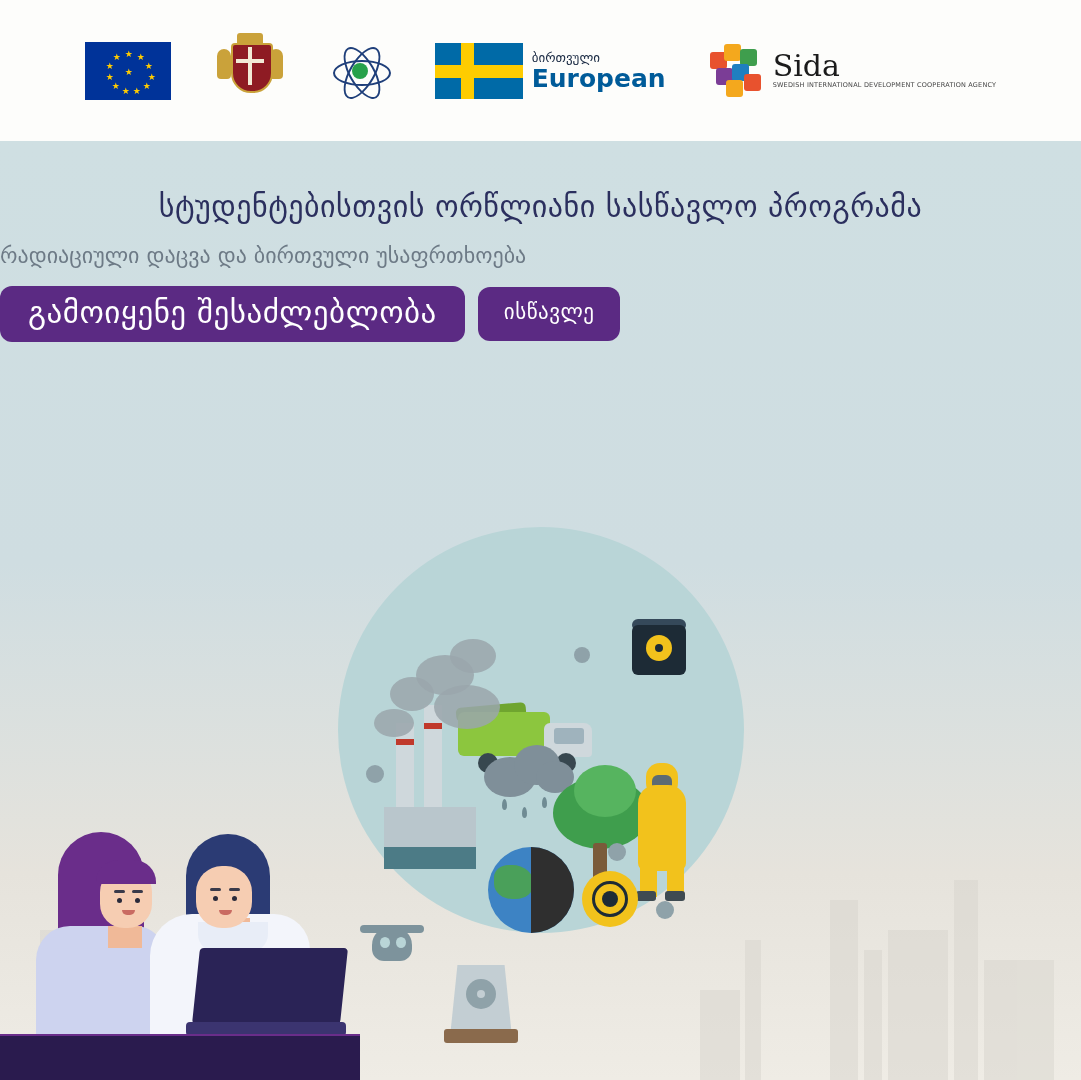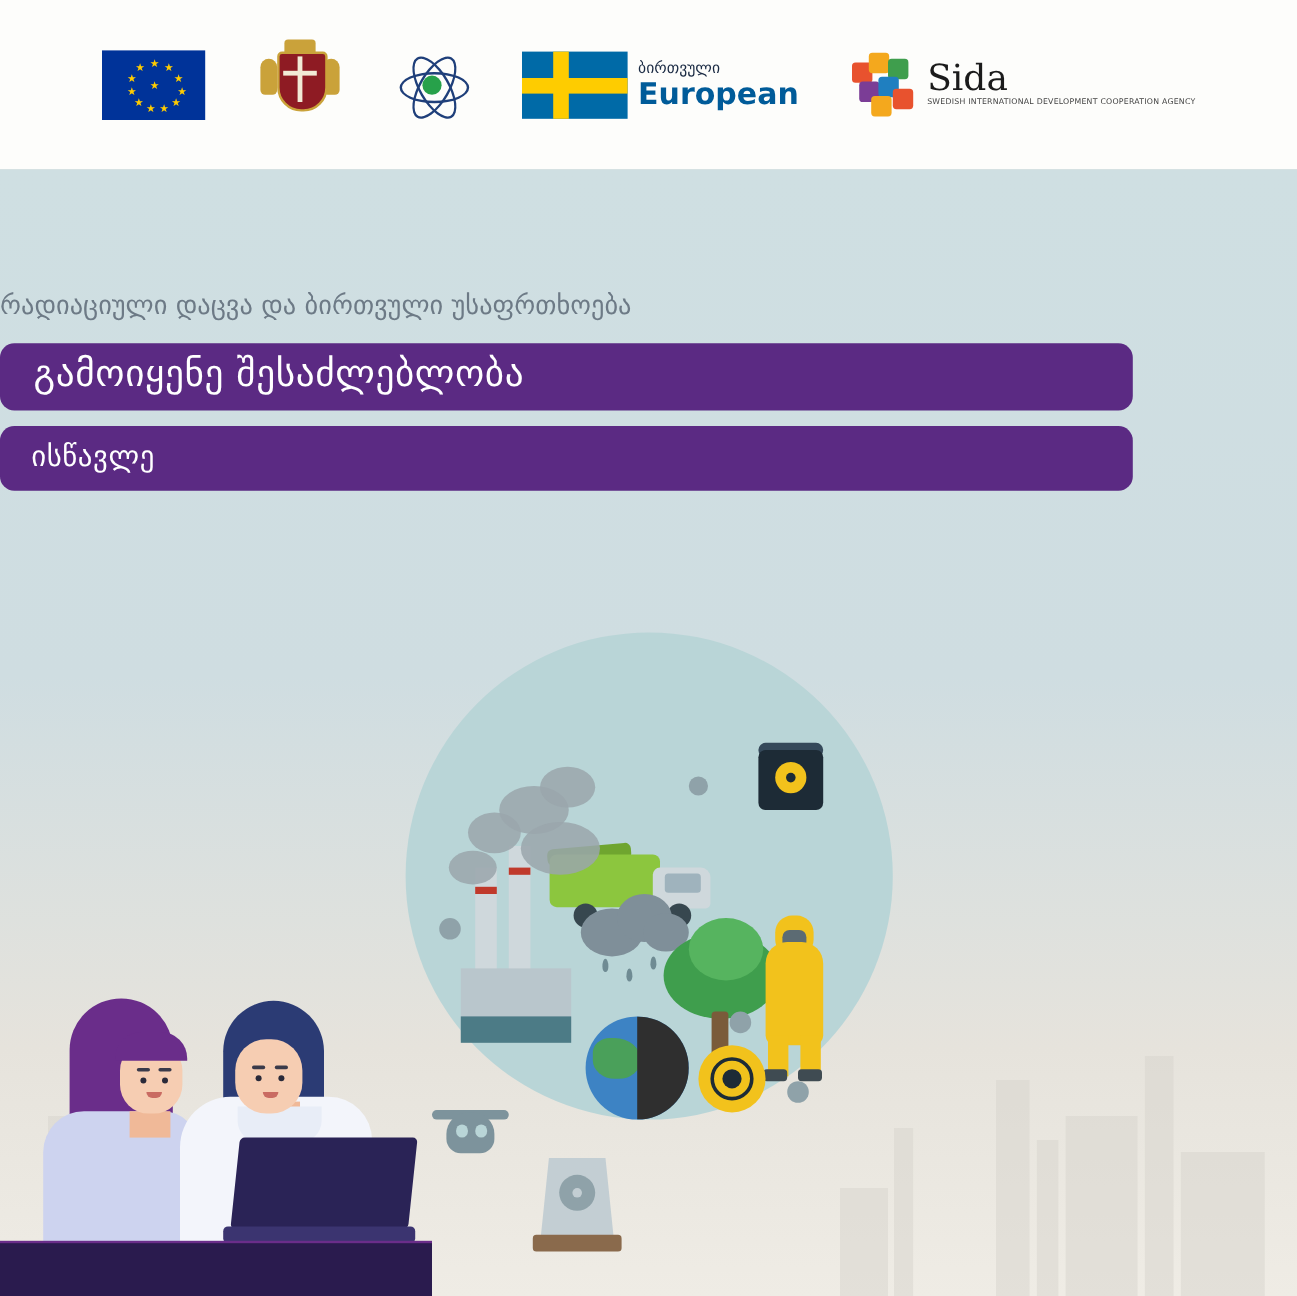--- a/index.html
+++ b/index.html
@@ -262,33 +262,34 @@
     left: 0; top: 102px;
     width: 882px;
     color: #6d7a86;
     font-size: 22px;
   }
   .chip-wrap {
     position: absolute;
     left: 0; top: 145px;
     width: 944px;
     display: flex;
-    flex-direction: column;
+    flex-direction: row;
+    align-items: center;
     gap: 13px;
   }
   .chip {
     background: #5b2a83;
     color: #ffffff;
     border-radius: 12px;
     font-size: 31px;
     padding: 9px 28px 13px 28px;
     letter-spacing: .5px;
     line-height: 34px;
   }
-  .chip.c2 { font-size: 24px; padding: 8px 26px 12px 26px; }
+  .chip.c2 { font-size: 21px; padding: 8px 26px 12px 26px; }
   .chip.c3 { font-size: 29px; padding: 8px 26px 12px 26px; }
 
   
   .circle {
     position: absolute;
     left: 338px; top: 386px;
     width: 406px; height: 406px;
     border-radius: 50%;
     background: #b9d5d7;
   }
@@ -449,20 +450,21 @@
       <div class="sl" style="left:150px;width:70px;height:100px;"></div>
       <div class="sl" style="left:830px;width:28px;height:180px;"></div>
       <div class="sl" style="left:864px;width:18px;height:130px;"></div>
       <div class="sl" style="left:888px;width:60px;height:150px;"></div>
       <div class="sl" style="left:954px;width:24px;height:200px;"></div>
       <div class="sl" style="left:984px;width:70px;height:120px;"></div>
       <div class="sl" style="left:700px;width:40px;height:90px;"></div>
       <div class="sl" style="left:745px;width:16px;height:140px;"></div>
     </div>
 
+    <div class="headline">სტუდენტებისთვის ორწლიანი სასწავლო პროგრამა</div>
     <div class="subheadline">რადიაციული დაცვა და ბირთვული უსაფრთხოება</div>
 
     <div class="chip-wrap">
       <div class="chip c1">გამოიყენე შესაძლებლობა</div>
       <div class="chip c2">ისწავლე</div>
     </div>
 
     <div class="circle">
 
       <div class="ic">

